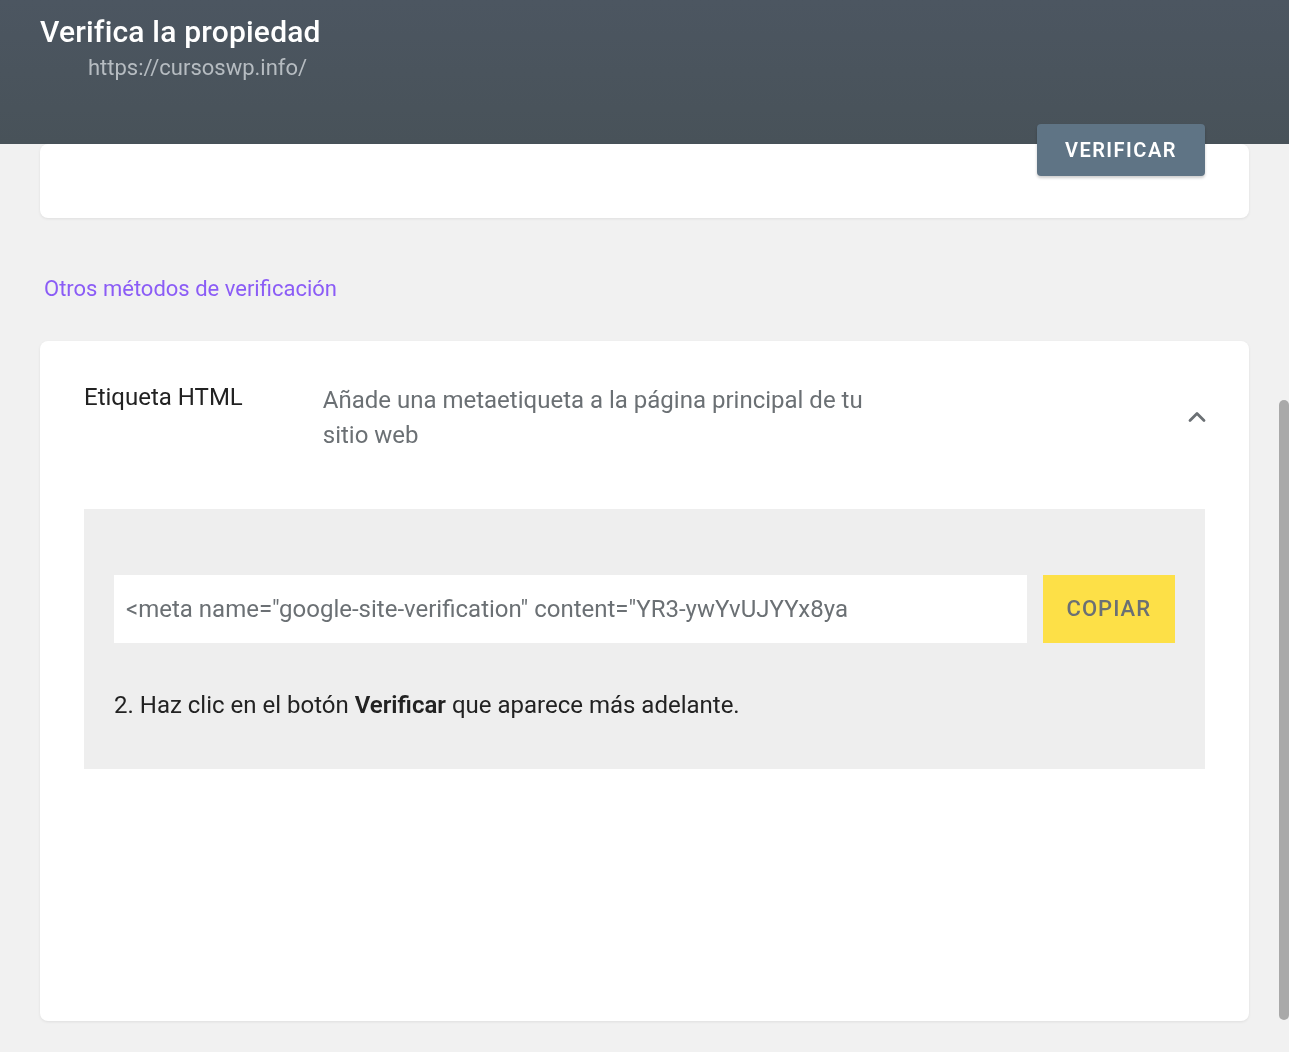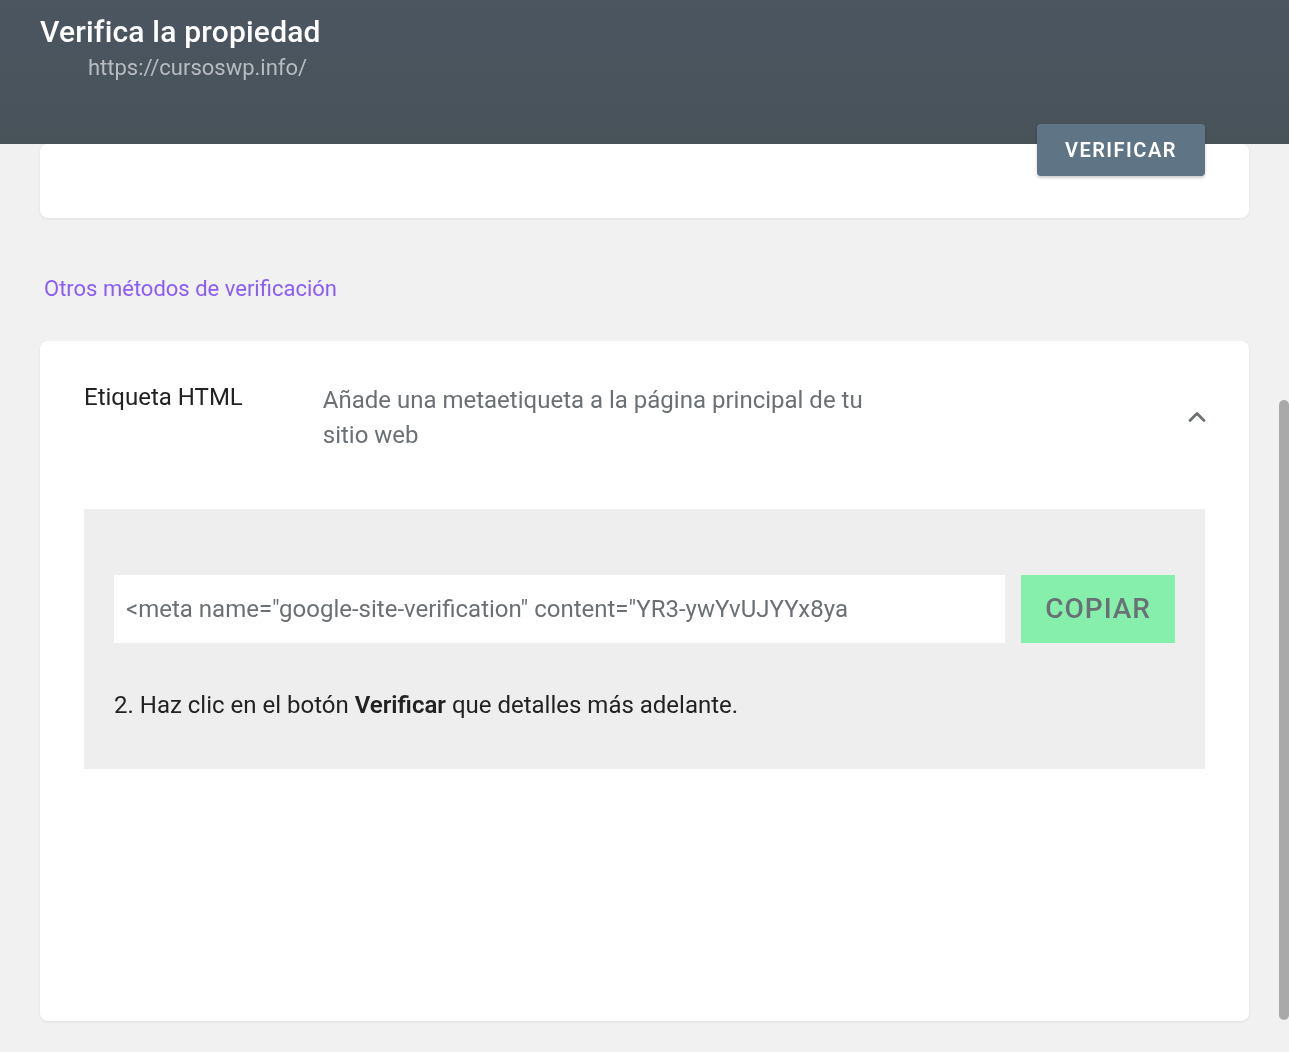--- a/index.html
+++ b/index.html
@@ -116,23 +116,23 @@
     font-size: 24px;
     color: #6b7074;
     padding: 20px 12px;
     font-family: inherit;
     border: none;
     white-space: nowrap;
     overflow: hidden;
     text-overflow: clip;
   }
   .copy-btn {
-    background: #86efac;
-    color: #6b7074;
-    font-size: 28px;
+    background: #fde047;
+    color: #6b7074;
+    font-size: 22px;
     font-weight: 500;
     letter-spacing: 1px;
     padding: 0 24px;
     display: flex;
     align-items: center;
     cursor: pointer;
   }
   .step2 {
     font-size: 24px;
     color: #222;
@@ -197,21 +197,21 @@
     </div>
 
     <div class="inst-box">
 
       <div class="meta-row">
         <div class="meta-input">&lt;meta name="google-site-verification" content="YR3-ywYvUJYYx8ya</div>
         <div class="copy-btn">COPIAR</div>
       </div>
 
       <p class="step2">
-        <span>2. Haz clic en el botón </span><b>Verificar</b><span> que detalles más adelante.</span>
+        <span>2. Haz clic en el botón </span><b>Verificar</b><span> que aparece más adelante.</span>
       </p>
 
 
     </div>
   </div>
 </div>
 
 <div class="scrollbar-track">
   <div class="scrollbar-thumb"></div>
 </div>

